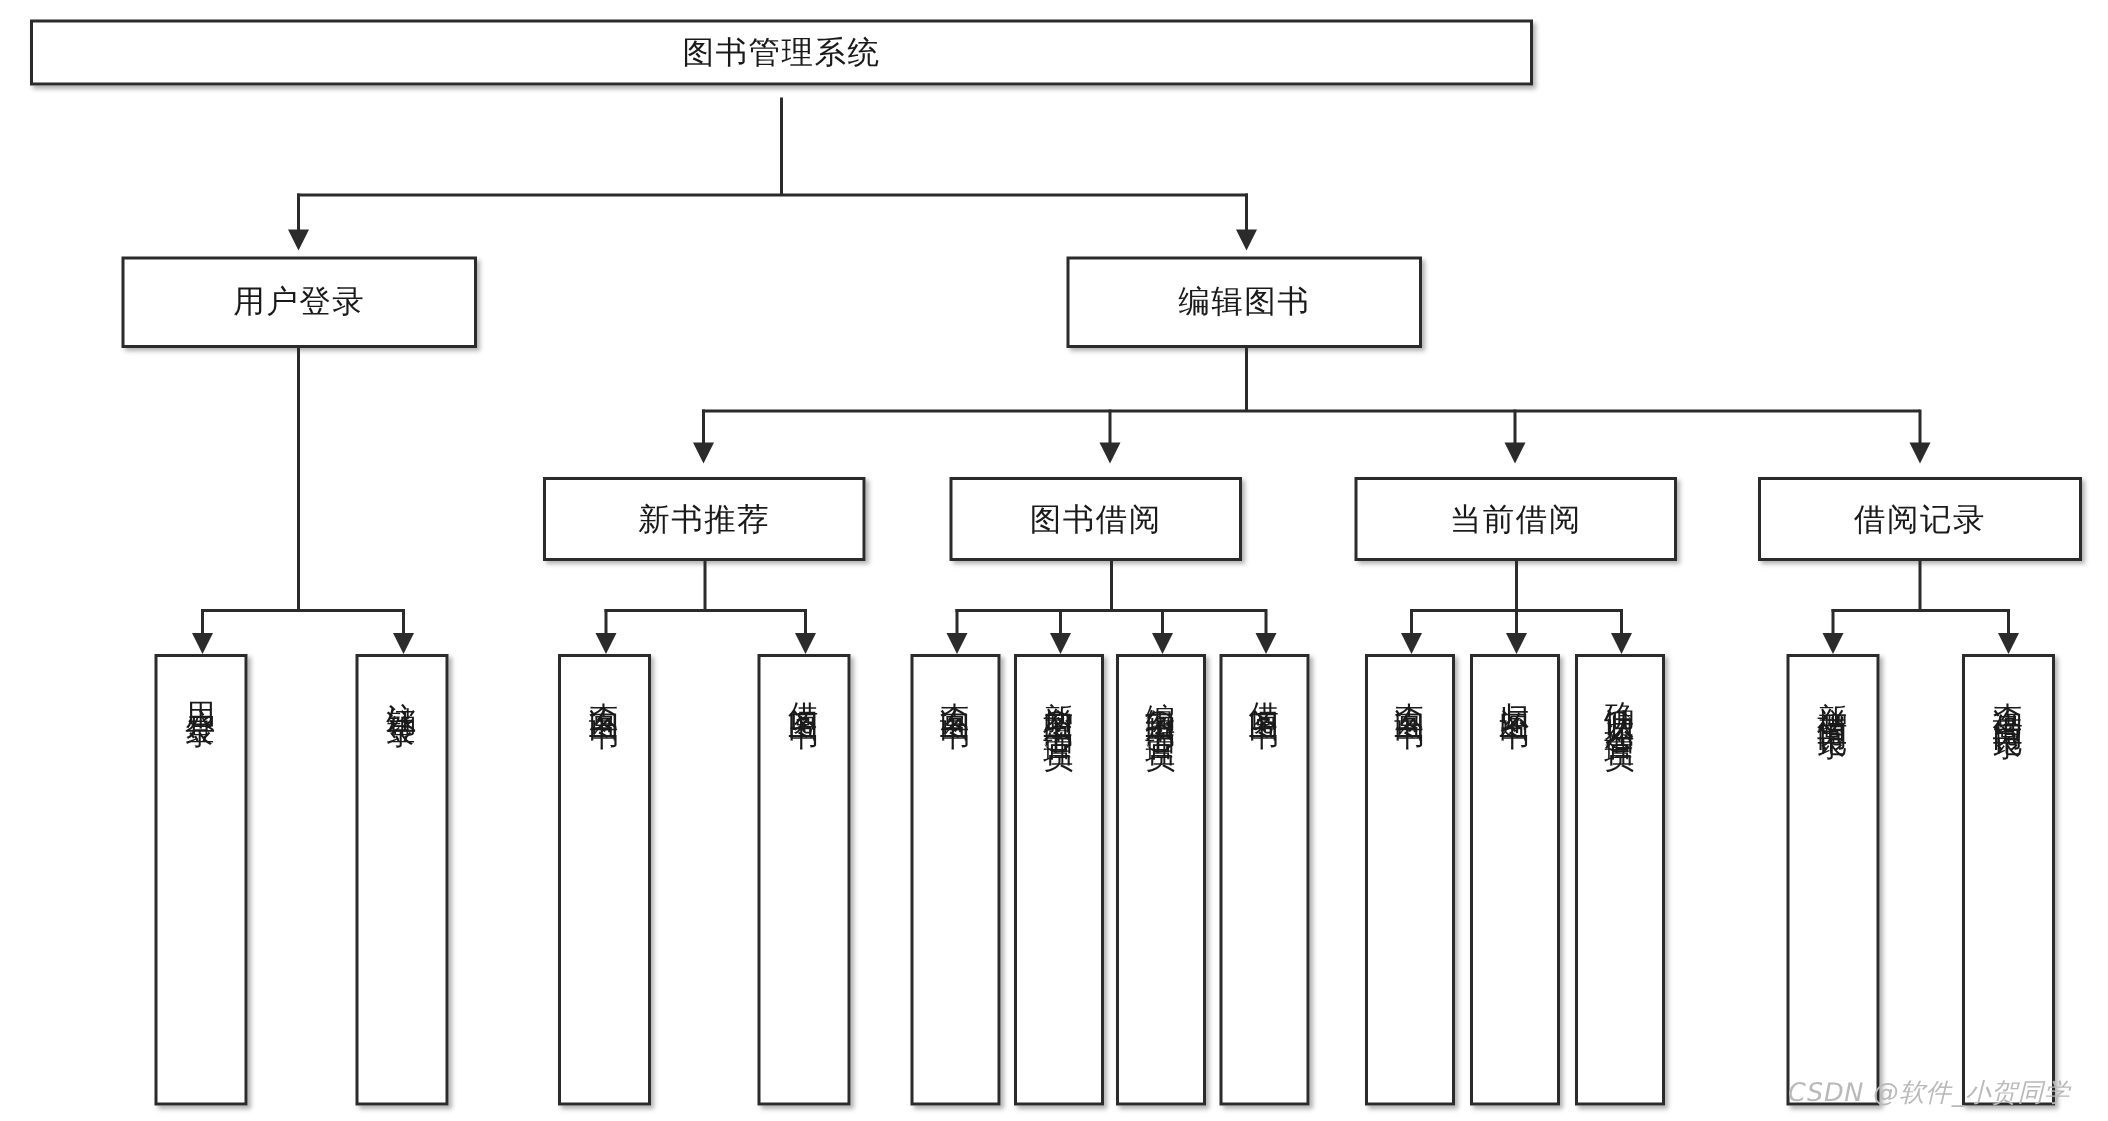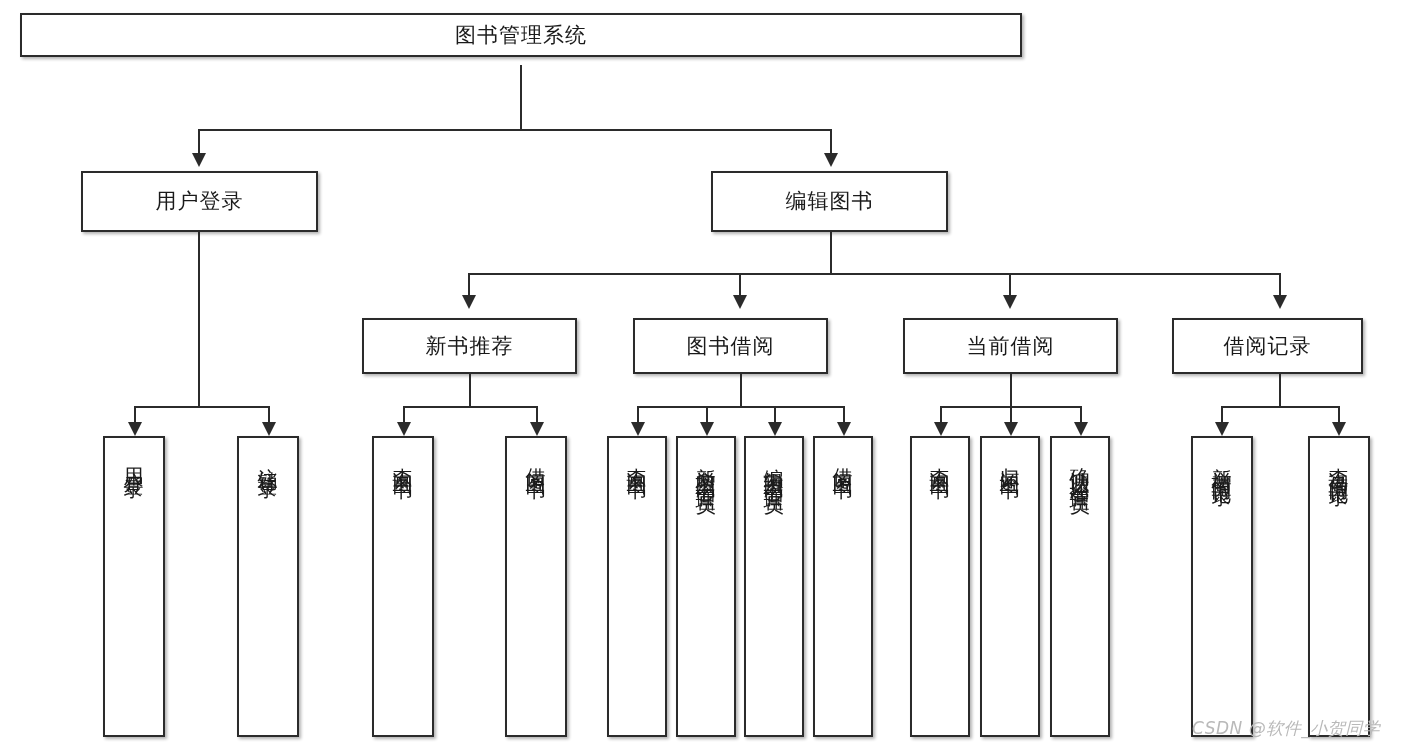--- a/index.html
+++ b/index.html
@@ -125,21 +125,21 @@
 
   <div class="node horiz" style="left:362px; top:318px; width:215px; height:56px;">
     <span class="label">新书推荐</span>
   </div>
   <div class="node horiz" style="left:633px; top:318px; width:195px; height:56px;">
     <span class="label">图书借阅</span>
   </div>
   <div class="node horiz" style="left:903px; top:318px; width:215px; height:56px;">
     <span class="label">当前借阅</span>
   </div>
-  <div class="node horiz" style="left:1172px; top:318px; width:191px; height:56px;">
+  <div class="node horiz" style="left:1172px; top:318px; width:216px; height:56px;">
     <span class="label">借阅记录</span>
   </div>
 
   <div class="edge v" style="left:469px; top:374px; height:33px;"></div>
   <div class="edge h" style="left:403px; top:406px; width:133px;"></div>
   <div class="edge v" style="left:403px; top:406px; height:18px;"></div>
   <div class="arrow" style="left:397px; top:422px;"></div>
   <div class="edge v" style="left:536px; top:406px; height:18px;"></div>
   <div class="arrow" style="left:530px; top:422px;"></div>
 

